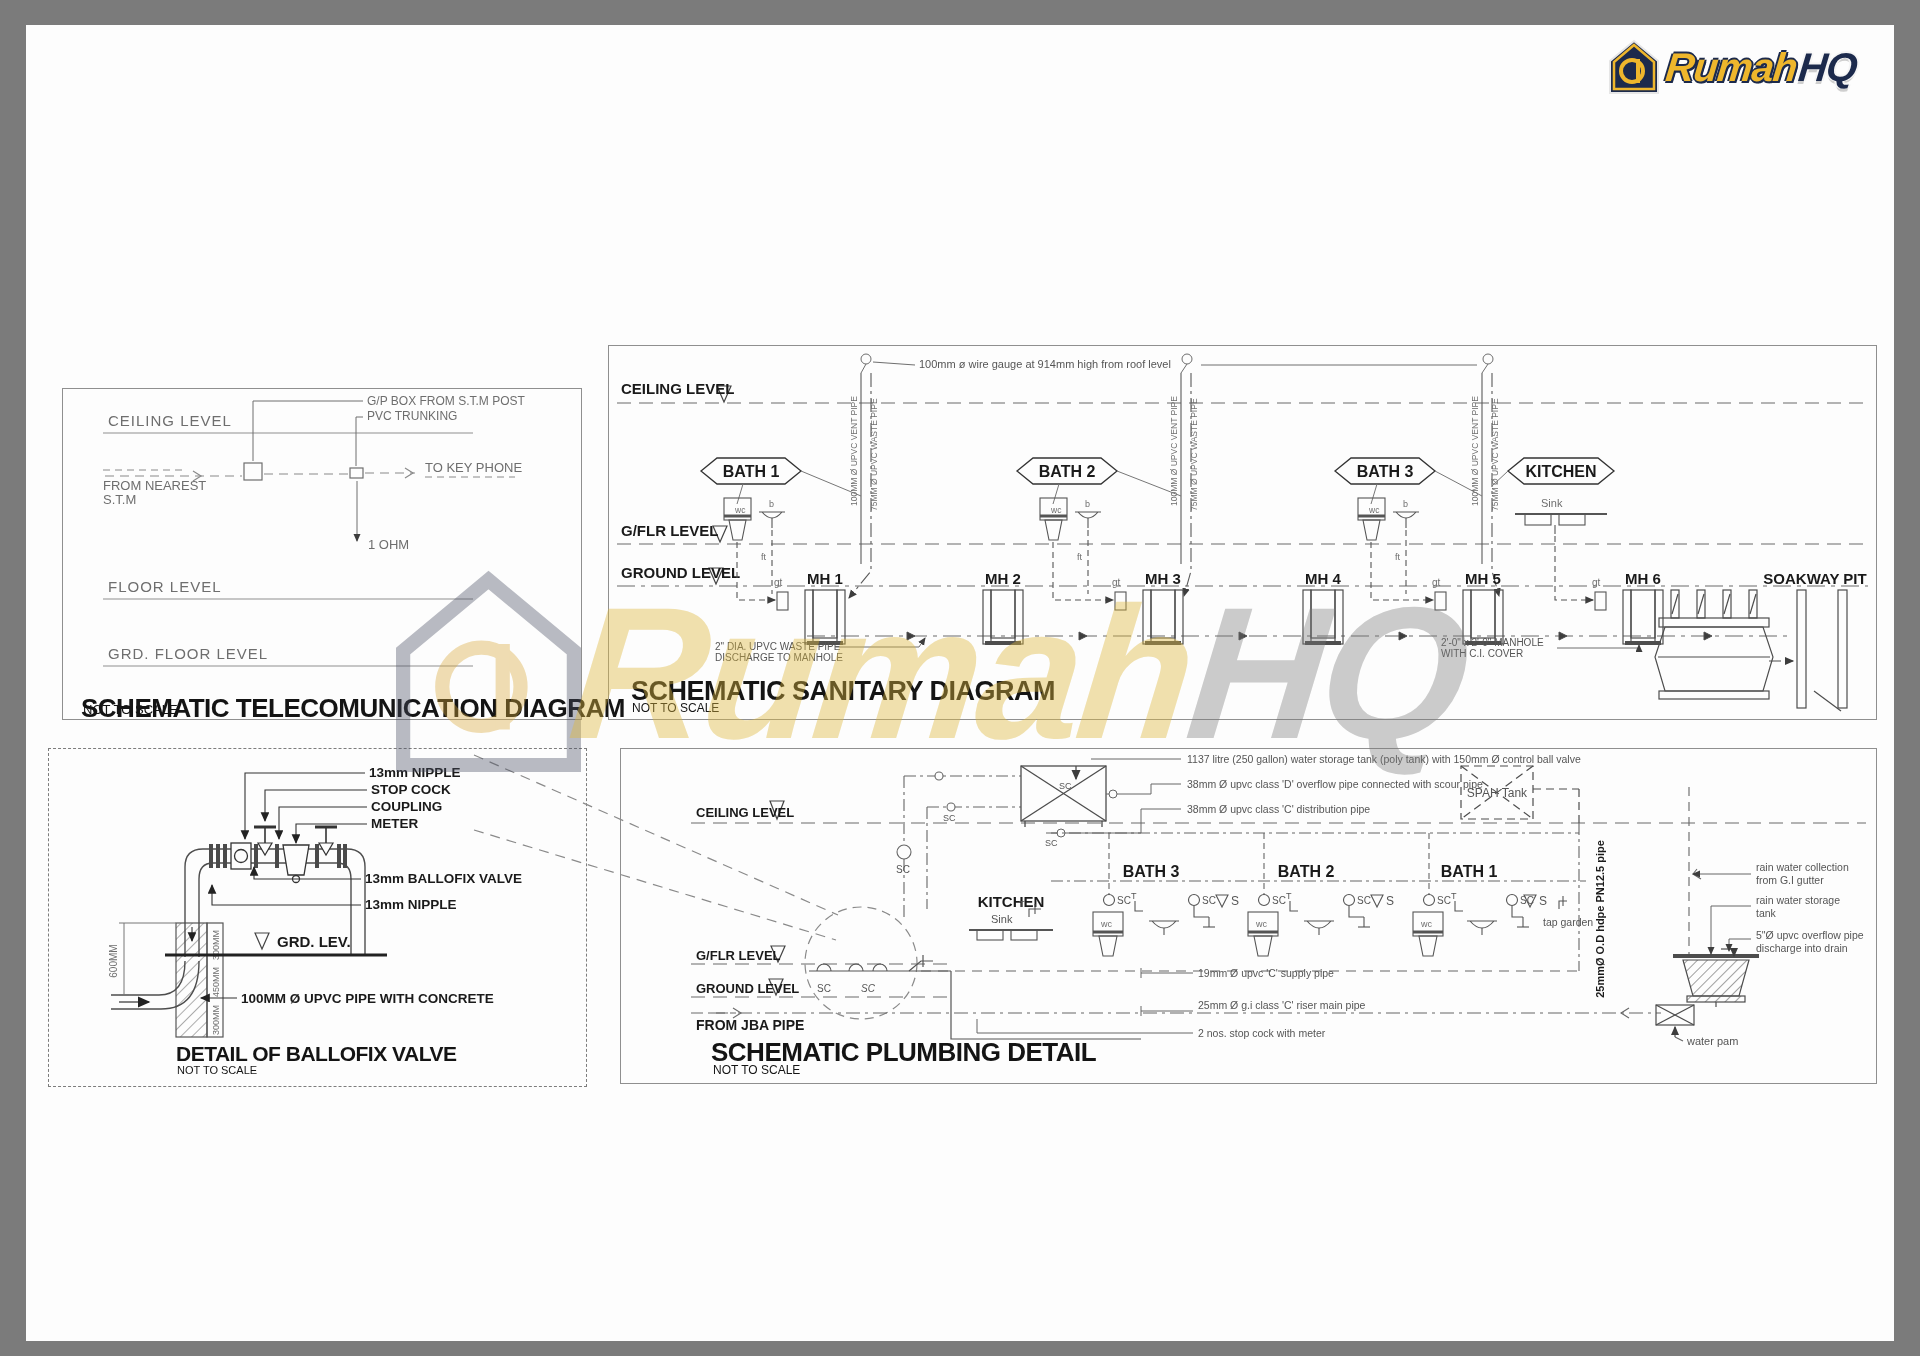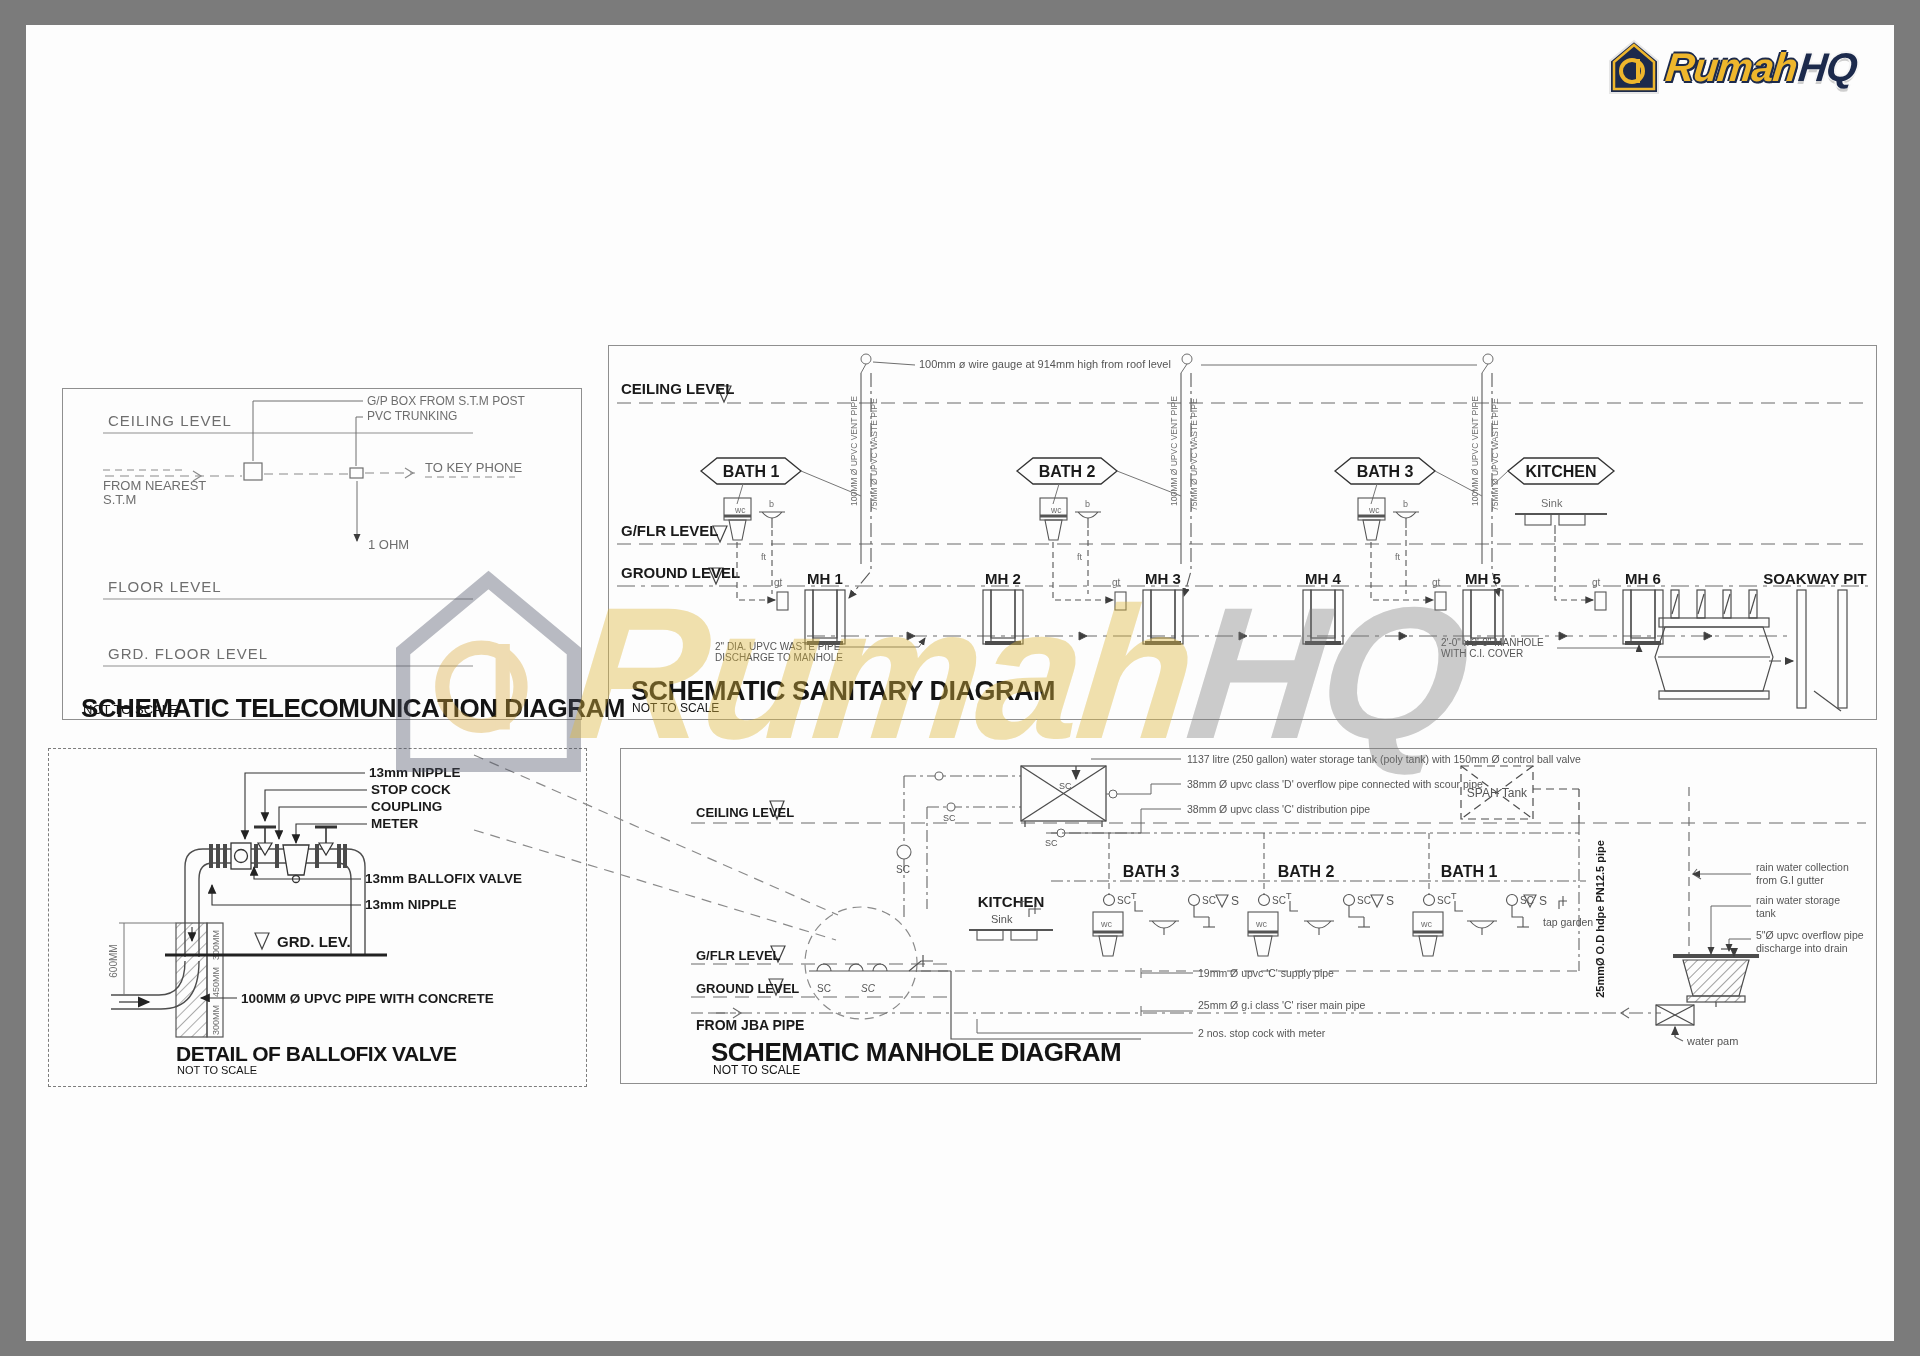--- a/index.html
+++ b/index.html
@@ -667,17 +667,17 @@
 
       <g stroke="#4d4d4d" stroke-width="1.2" fill="none">
         <rect x="1035" y="256" width="38" height="20"></rect>
         <line x1="1035" y1="256" x2="1073" y2="276"></line>
           <line x1="1073" y1="256" x2="1035" y2="276"></line>
         <line x1="1054" y1="288" x2="1054" y2="278" marker-end="url(#p-arr)"></line>
         <polyline points="1054,288 1062,292" stroke="#666"></polyline>
       </g>
       <text class="nt" x="1066" y="296" font-size="11">water pam</text>
     </svg>
-    <div class="ptitle" style="left:90px;top:288px;font-size:26px;">SCHEMATIC MANHOLE DIAGRAM</div>
+    <div class="ptitle" style="left:90px;top:288px;font-size:26px;">SCHEMATIC PLUMBING DETAIL</div>
     <div class="psub" style="left:92px;top:314px;font-size:12px;">NOT TO SCALE</div>
   </div>
 
 </div>
 
 </body></html>

